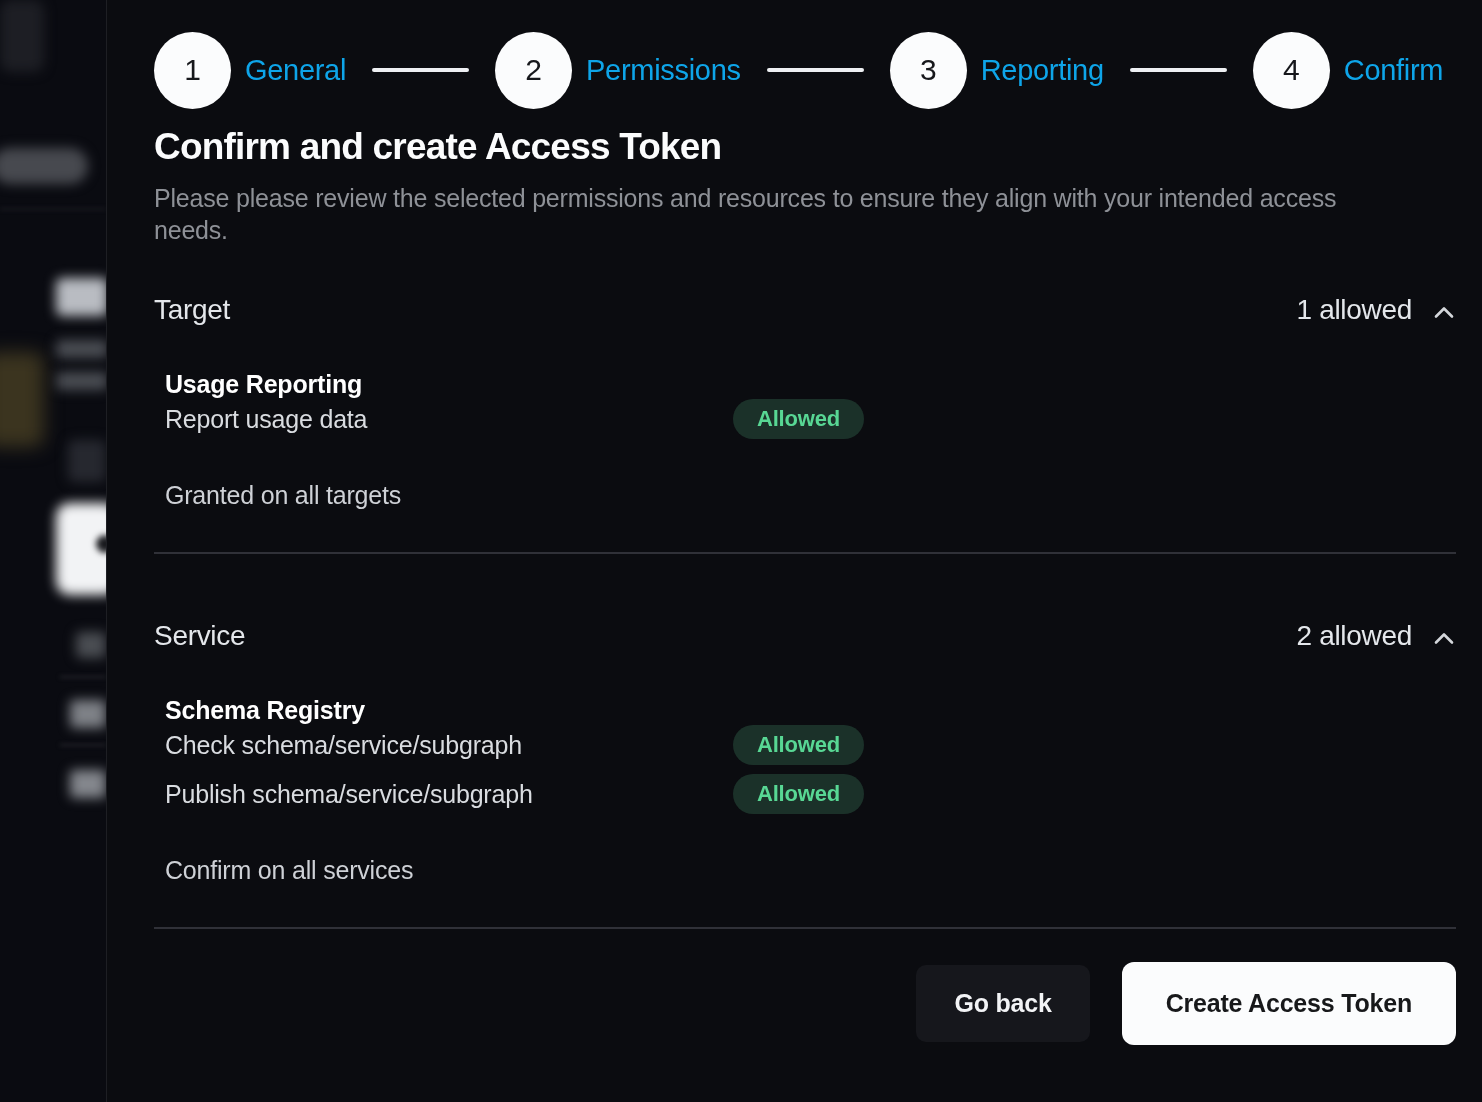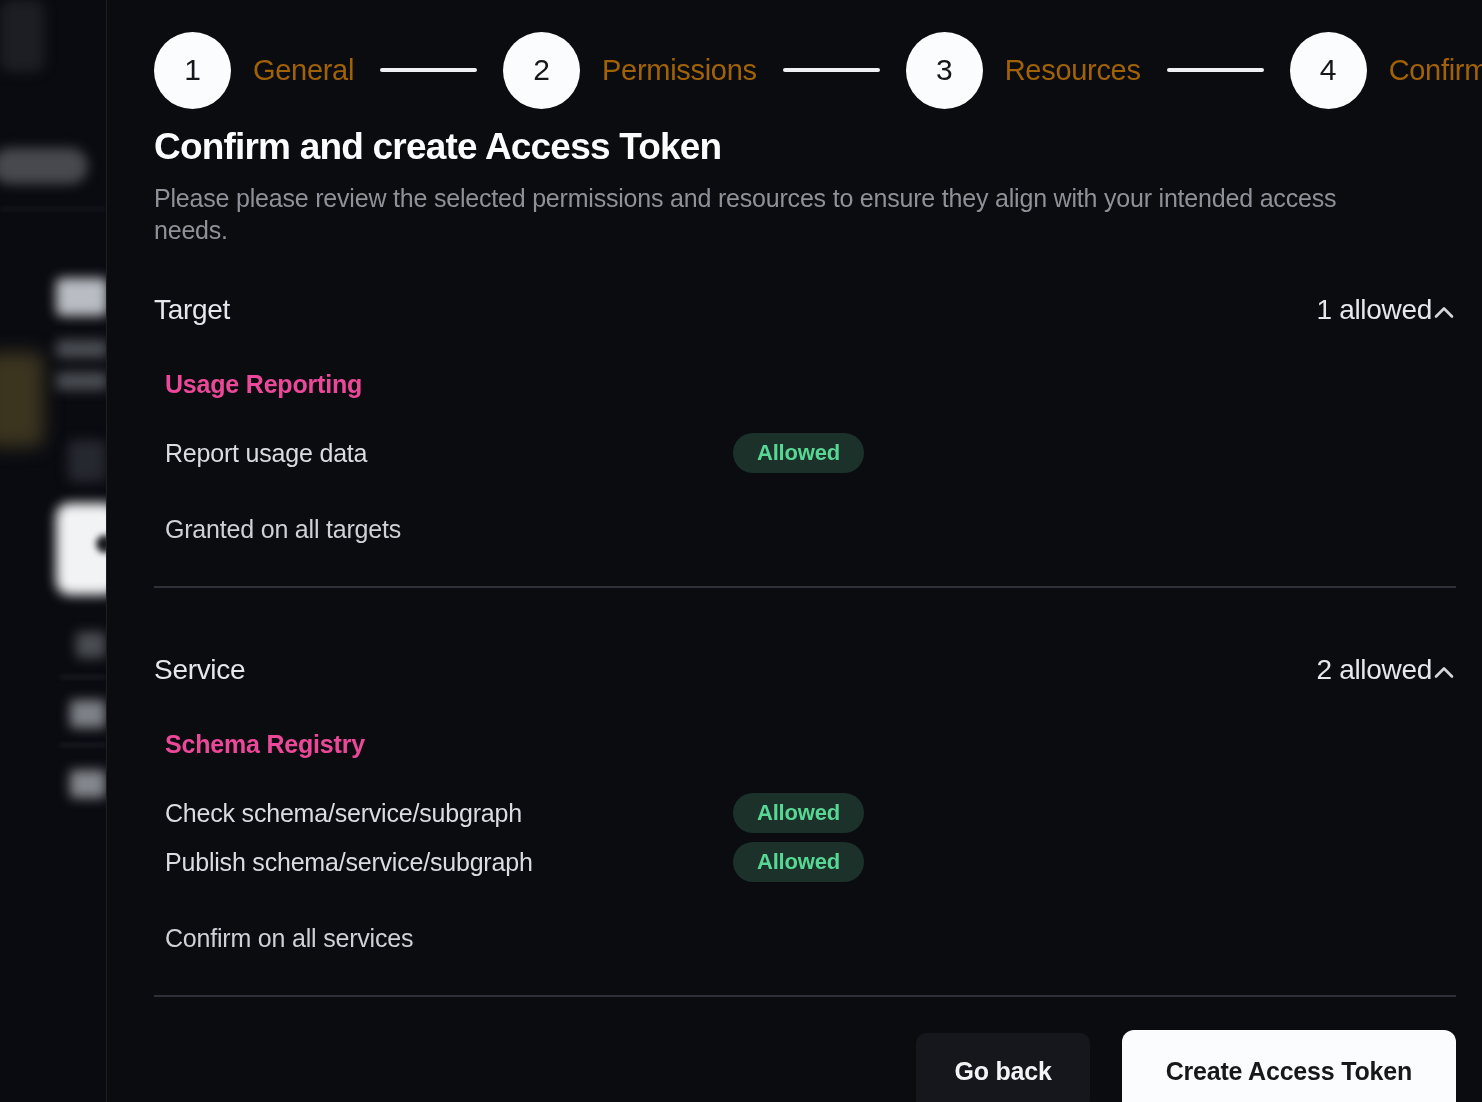--- a/index.html
+++ b/index.html
@@ -30,22 +30,22 @@
   .stepper { display: flex; align-items: center; height: 80px; }
   .step { display: flex; align-items: center; }
   .step-circle {
     width: 77px; height: 77px; border-radius: 50%;
     background: #fbfcfd; color: #16171b;
     display: grid; place-items: center;
     font-size: 30px; font-weight: 500;
     flex: 0 0 auto;
   }
   .step-label {
-    margin-left: 22px; font-size: 29px; font-weight: 500;
-    color: #a16207; letter-spacing: -0.3px; white-space: nowrap;
+    margin-left: 14px; font-size: 29px; font-weight: 500;
+    color: #0ea5e9; letter-spacing: -0.3px; white-space: nowrap;
   }
   .step-line {
     width: 97px; height: 4px; border-radius: 2px;
     background: #eef0f3; margin: 0 26px; flex: 0 0 auto;
   }
 
   
   .page-title {
     margin-top: 16px; font-size: 37px; font-weight: bold;
     color: #fbfcfd; letter-spacing: -0.8px;
@@ -55,30 +55,30 @@
     line-height: 32px; letter-spacing: -0.2px; max-width: 1230px;
   }
 
   
   .section-header {
     display: flex; justify-content: space-between; align-items: center;
     margin-top: 48px;
   }
   .section-title { font-size: 28px; color: #e4e7eb; letter-spacing: -0.3px; }
   .section-count {
-    display: flex; align-items: center; 
+    display: flex; align-items: center; gap: 20px;
     font-size: 28px; color: #e4e7eb; letter-spacing: -0.3px;
     cursor: pointer; background: none; border: none;
     font-family: inherit;
   }
   .chevron-up { display: inline-flex; margin-top: 4px; }
 
   .group { margin: 44px 0 0 11px; }
-  .group-title { font-size: 25px; font-weight: bold; color: #ec4899; letter-spacing: -0.2px; }
-  .perm-rows { margin-top: 34px; }
+  .group-title { font-size: 25px; font-weight: bold; color: #ffffff; letter-spacing: -0.2px; }
+  .perm-rows { }
   .perm-row { display: flex; align-items: center; margin-bottom: 9px; }
   .perm-label { width: 568px; font-size: 25px; color: #d9dce0; letter-spacing: -0.2px; }
   .badge {
     height: 40px; padding: 6px 24px; border-radius: 20px;
     background: #1b3129; color: #58d794;
     font-size: 22px; font-weight: bold; letter-spacing: -0.2px;
     display: inline-flex; align-items: center;
   }
   .granted-note { margin: 42px 0 0 11px; font-size: 25px; color: #ced1d6; letter-spacing: -0.2px; }
 
@@ -132,21 +132,21 @@
       <div class="step-label">General</div>
     </div>
     <div class="step-line"></div>
     <div class="step">
       <div class="step-circle">2</div>
       <div class="step-label">Permissions</div>
     </div>
     <div class="step-line"></div>
     <div class="step">
       <div class="step-circle">3</div>
-      <div class="step-label">Resources</div>
+      <div class="step-label">Reporting</div>
     </div>
     <div class="step-line"></div>
     <div class="step">
       <div class="step-circle">4</div>
       <div class="step-label">Confirm</div>
     </div>
   </div>
 
   <h1 class="page-title">Confirm and create Access Token</h1>
   <p class="page-subtitle">Please please review the selected permissions and resources to ensure they align with your intended access needs.</p>

